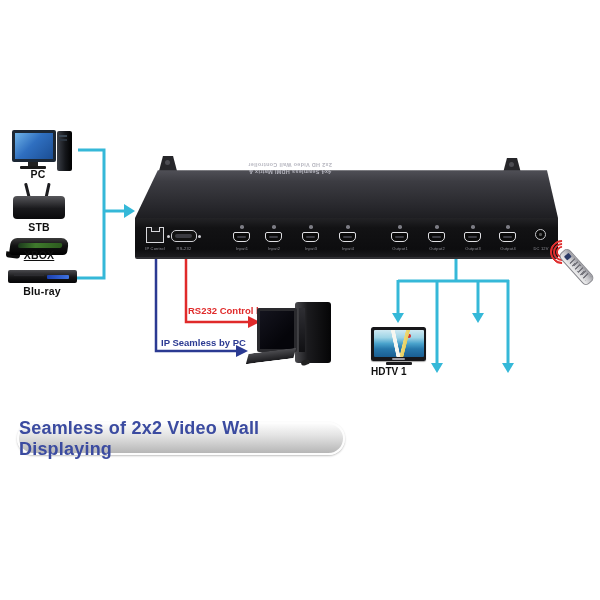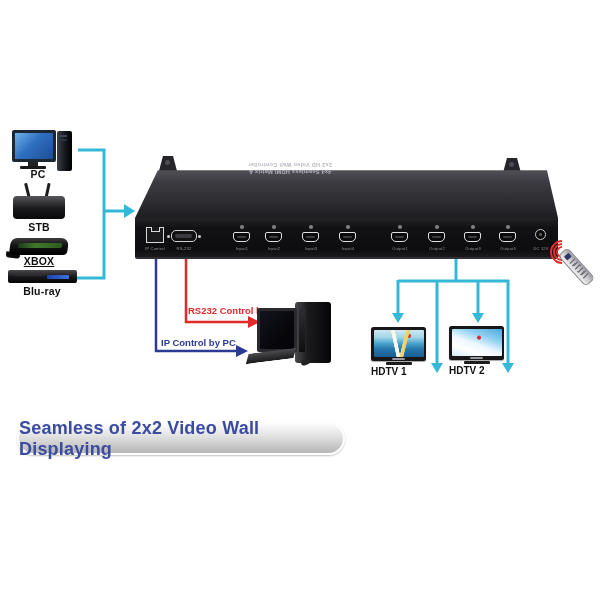--- a/index.html
+++ b/index.html
@@ -158,21 +158,21 @@
     <div class="stb-box"></div>
   </div>
   <div class="src-label abs" style="left:19px;top:221px;width:40px;">STB</div>
 
   <div>
     <div class="xbox-foot"></div>
     <div class="xbox-body">
         <div class="xbox-slot"></div>
       </div>
   </div>
-  <div class="src-label abs" style="left:17px;top:255px;width:44px;text-decoration:underline;">XBOX</div>
+  <div class="src-label abs" style="left:17px;top:249px;width:44px;text-decoration:underline;">XBOX</div>
 
   <div>
     <div class="bd-body">
       <div class="bd-tray"></div>
       <div class="bd-display"></div>
     </div>
   </div>
   <div class="src-label abs" style="left:18px;top:285px;width:48px;">Blu-ray</div>
 
   <div>
@@ -239,49 +239,41 @@
     <div class="hdmi" style="left:499px;">
         <i></i>
       </div>
     <div class="portlbl" style="left:490px;">Output4</div>
 
     <div class="port-dc"></div>
     <div class="portlbl" style="left:523px;">DC 12V</div>
   </div>
 
   <div class="ctl-red">RS232 Control by PC</div>
-  <div class="ctl-blue">IP Control by PC</div>
+  <div class="ctl-blue">IP Seamless by PC</div>
 
   <div>
     <div class="cc-tower"></div>
     <div class="cc-mon">
         <div class="cc-scr"></div>
       </div>
     <div class="cc-neck"></div>
     <div class="cc-kbd"></div>
     <div class="cc-mouse"></div>
   </div>
 
   <div class="tv" style="left:371px;top:327px;">
     <div class="tv-panel">
       <div class="tv-scr scr1"></div>
       <div class="tv-sticker"></div>
     </div>
     <div class="tv-base"></div>
     <div class="tv-label">HDTV 1</div>
   </div>
 
-  <div class="tv" style="left:449px;top:326px;">
-    <div class="tv-panel">
-      <div class="tv-scr scr2"></div>
-      <div class="tv-sticker"></div>
-    </div>
-    <div class="tv-base"></div>
-    <div class="tv-label">HDTV 2</div>
-  </div>
 
 
 
   <div>
     <div class="ir-arc" style="left:556px;top:246px;width:8px;height:8px;"></div>
     <div class="ir-arc" style="left:553px;top:243px;width:14px;height:14px;"></div>
     <div class="ir-arc" style="left:550px;top:240px;width:20px;height:20px;"></div>
     <div class="remote-body">
         <i></i>
       </div>

